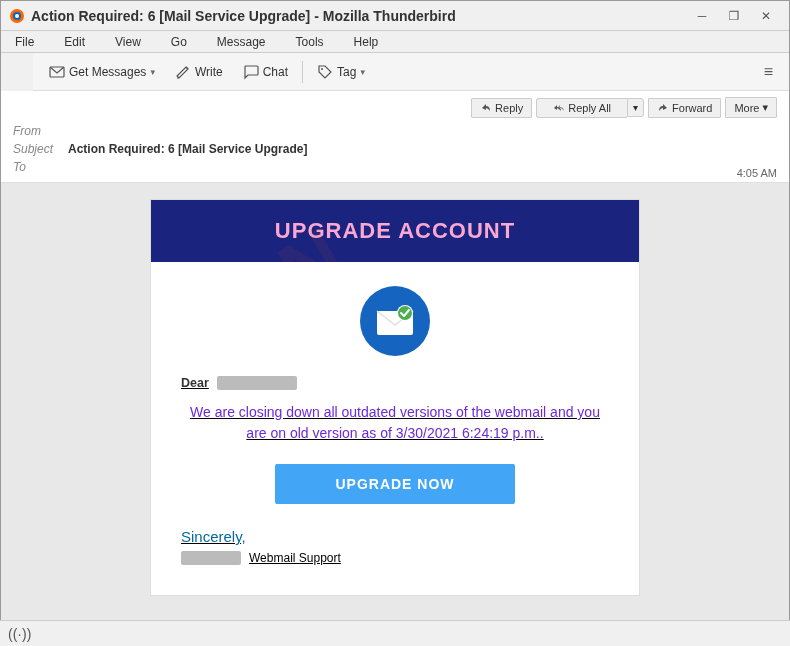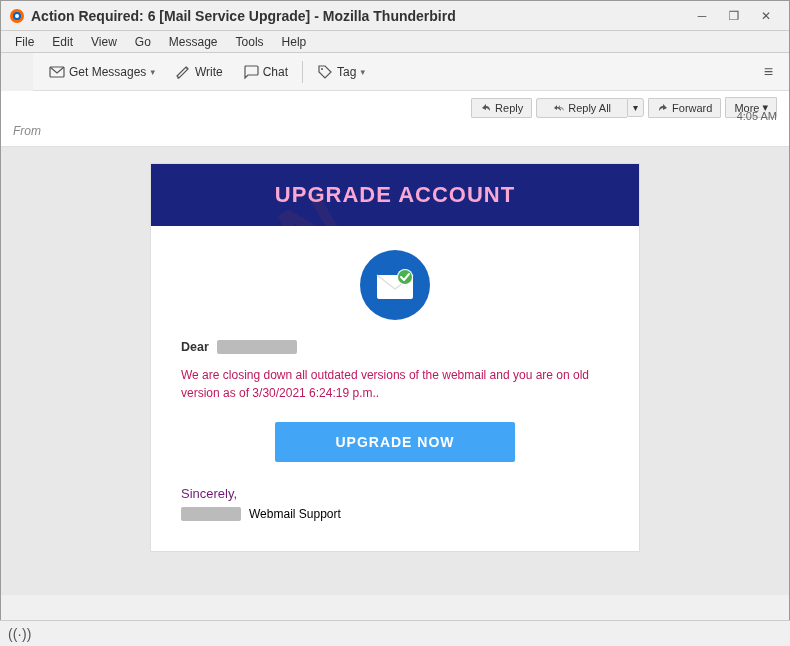--- a/index.html
+++ b/index.html
@@ -51,21 +51,21 @@
     }
 
     
     .menu-bar {
       background: #f0f0f0;
       height: 22px;
       display: flex;
       align-items: center;
       padding: 0 6px;
       border-bottom: 1px solid #ccc;
-      gap: 2px;
+      gap: 14px;
     }
     .menu-item {
       padding: 2px 8px;
       font-size: 12px;
       color: #333;
       cursor: pointer;
       border-radius: 2px;
     }
 
     
@@ -179,21 +179,21 @@
     }
     .email-field-value {
       color: #333;
     }
     .email-field-value strong {
       font-weight: 600;
     }
     .email-time {
       position: absolute;
       right: 12px;
-      bottom: 24px;
+      bottom: 3px;
       font-size: 11px;
       color: #666;
     }
 
     
     .email-content-area {
       background: #e8e8e8;
       flex: 1;
       overflow-y: auto;
       padding: 16px;
@@ -255,20 +255,21 @@
       font-size: 22px;
       font-weight: 700;
       letter-spacing: 1px;
     }
 
     
     .card-body {
       padding: 20px 30px 30px 30px;
       background: white;
       position: relative;
+      text-decoration: underline;
     }
 
     
     .email-icon-container {
       text-align: center;
       margin-bottom: 20px;
       margin-top: 4px;
     }
     .email-icon-circle {
       width: 70px;
@@ -280,24 +281,25 @@
       justify-content: center;
     }
 
     
     .envelope-svg {
       width: 40px;
       height: 32px;
     }
 
     .body-text {
-      font-size: 12px;
-      color: #be185d;
+      font-size: 14px;
+      color: #6d28d9;
       line-height: 1.5;
       margin-bottom: 12px;
+      text-align: center;
     }
     .body-text.bold {
       font-weight: 600;
     }
     .dear-line {
       font-size: 12.5px;
       font-weight: 600;
       color: #333;
       margin-bottom: 12px;
       display: flex;
@@ -329,22 +331,22 @@
       padding: 12px 60px;
       font-size: 14px;
       font-weight: 600;
       letter-spacing: 1px;
       cursor: pointer;
       border-radius: 2px;
       text-transform: uppercase;
     }
 
     .sincerely-text {
-      font-size: 13px;
-      color: #701a75;
+      font-size: 15px;
+      color: #0369a1;
       margin-bottom: 6px;
     }
     .sender-line {
       display: flex;
       align-items: center;
       gap: 8px;
     }
 
     
     .status-bar {
@@ -462,20 +464,28 @@
     </button>
     <button class="header-action-btn">
       <span>More</span>
       <span>▾</span>
     </button>
   </div>
   <div class="email-field">
     <span class="email-field-label">From</span>
     <span class="email-field-value"></span>
   </div>
+  <div class="email-field">
+    <span class="email-field-label">Subject</span>
+    <span class="email-field-value"><strong>Action Required: 6 [Mail Service Upgrade]</strong></span>
+  </div>
+  <div class="email-field">
+    <span class="email-field-label">To</span>
+    <span class="email-field-value"></span>
+  </div>
   <span class="email-time">4:05 AM</span>
 </div>
 
 <div class="email-content-area">
   <div class="email-card">
 
     <div class="watermark-bg">
       <span class="watermark-icon">🔍</span>
       <span class="watermark-text top">TRON</span>
       <span class="watermark-text bottom">TRON</span>

